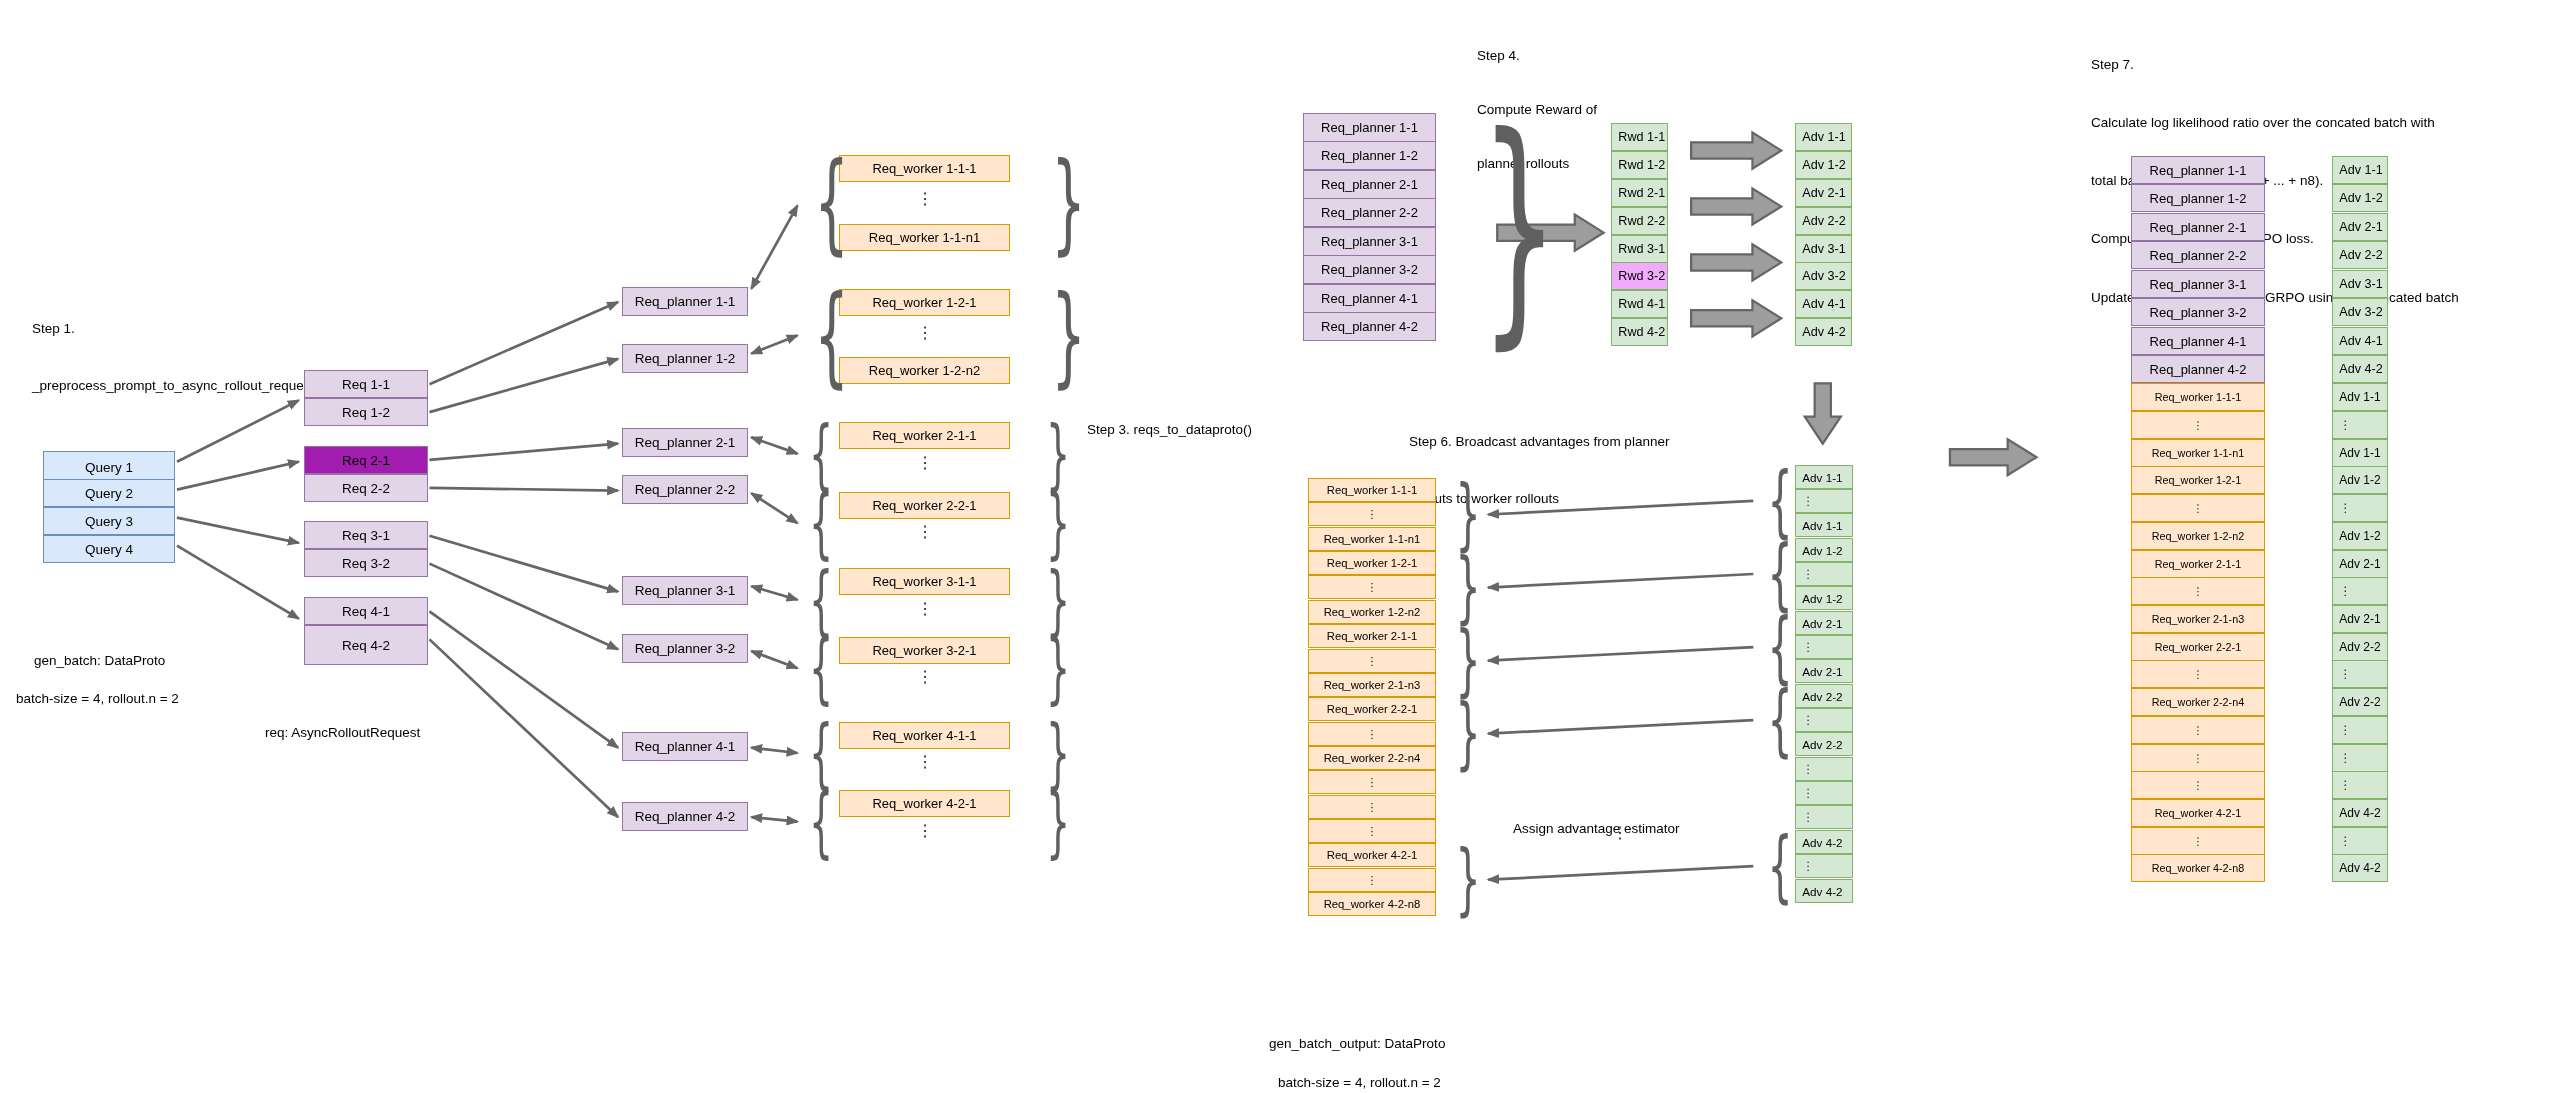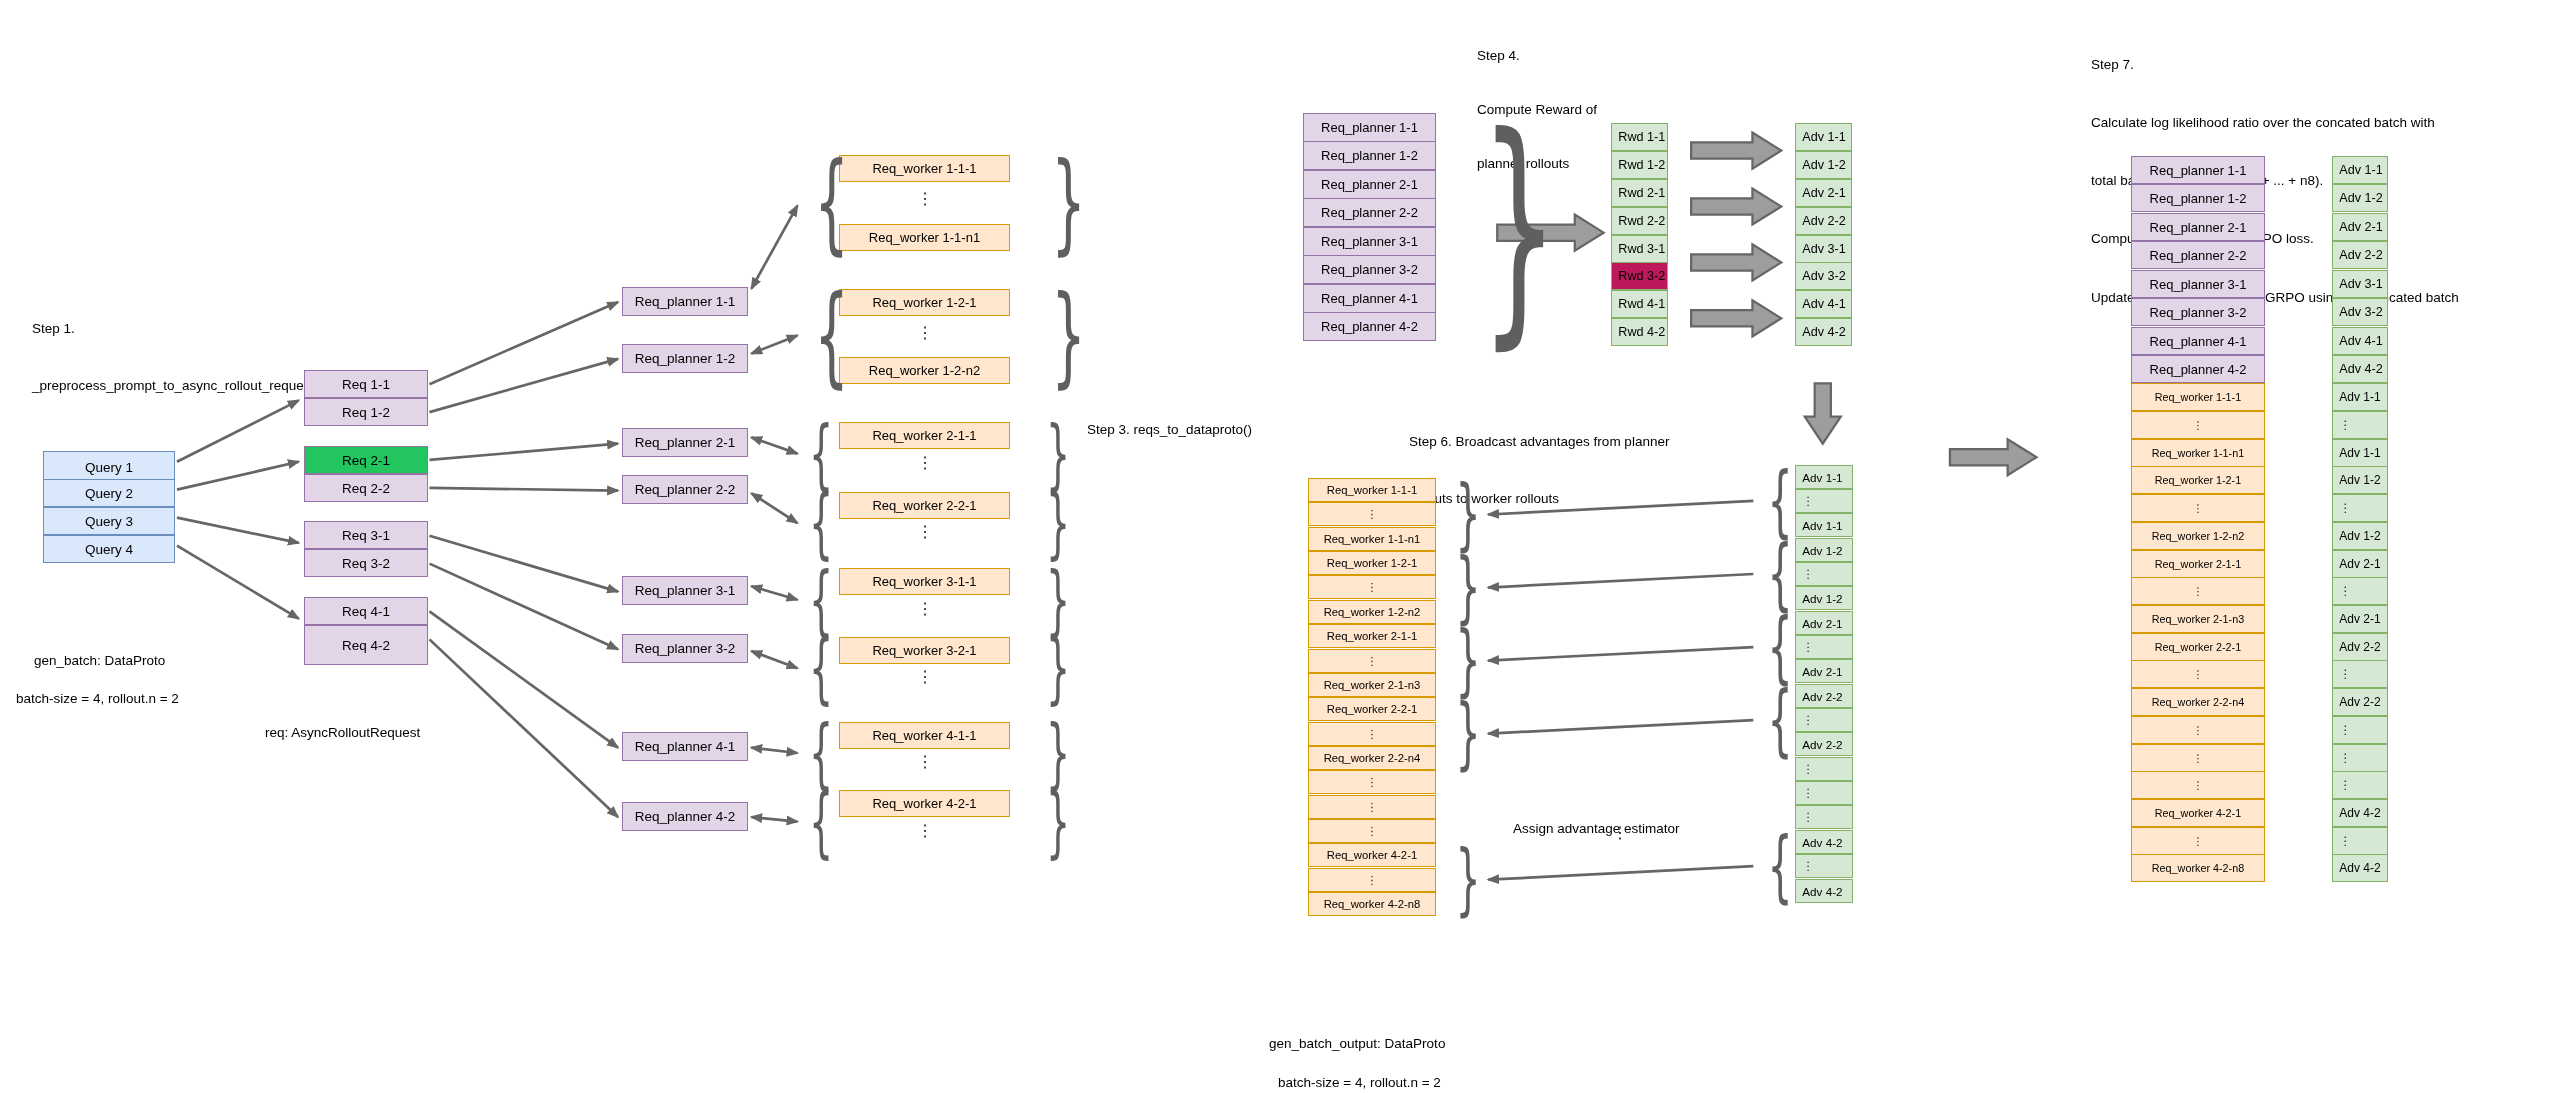--- a/index.html
+++ b/index.html
@@ -100,21 +100,21 @@
   </div>
   <div class="txt" style="left:1219px;top:1072px">
     
   </div>
 <div class="box" style="left: 43px; top: 451px; width: 132px; height: 32px; background: rgb(218, 232, 252); border-color: rgb(108, 142, 191); font-size: 13.5px;">Query 1</div>
     <div class="box" style="left: 43px; top: 479px; width: 132px; height: 28px; background: rgb(218, 232, 252); border-color: rgb(108, 142, 191); font-size: 13.5px;">Query 2</div>
     <div class="box" style="left: 43px; top: 507px; width: 132px; height: 28px; background: rgb(218, 232, 252); border-color: rgb(108, 142, 191); font-size: 13.5px;">Query 3</div>
     <div class="box" style="left: 43px; top: 535px; width: 132px; height: 28px; background: rgb(218, 232, 252); border-color: rgb(108, 142, 191); font-size: 13.5px;">Query 4</div>
     <div class="box" style="left: 304px; top: 370px; width: 124px; height: 28px; background: rgb(225, 213, 231); border-color: rgb(150, 115, 166); font-size: 13.5px;">Req 1-1</div>
     <div class="box" style="left: 304px; top: 398px; width: 124px; height: 28px; background: rgb(225, 213, 231); border-color: rgb(150, 115, 166); font-size: 13.5px;">Req 1-2</div>
-    <div class="box" style="left: 304px; top: 446px; width: 124px; height: 28px; background: #22c55e; border-color: rgb(150, 115, 166); font-size: 13.5px;">Req 2-1</div>
+    <div class="box" style="left: 304px; top: 446px; width: 124px; height: 28px; background: #a21caf; border-color: rgb(150, 115, 166); font-size: 13.5px;">Req 2-1</div>
     <div class="box" style="left: 304px; top: 474px; width: 124px; height: 28px; background: rgb(225, 213, 231); border-color: rgb(150, 115, 166); font-size: 13.5px;">Req 2-2</div>
     <div class="box" style="left: 304px; top: 521px; width: 124px; height: 28px; background: rgb(225, 213, 231); border-color: rgb(150, 115, 166); font-size: 13.5px;">Req 3-1</div>
     <div class="box" style="left: 304px; top: 549px; width: 124px; height: 28px; background: rgb(225, 213, 231); border-color: rgb(150, 115, 166); font-size: 13.5px;">Req 3-2</div>
     <div class="box" style="left: 304px; top: 597px; width: 124px; height: 28px; background: rgb(225, 213, 231); border-color: rgb(150, 115, 166); font-size: 13.5px;">Req 4-1</div>
     <div class="box" style="left: 304px; top: 625px; width: 124px; height: 40px; background: rgb(225, 213, 231); border-color: rgb(150, 115, 166); font-size: 13.5px;">Req 4-2</div>
     <div class="box" style="left: 622px; top: 287px; width: 126px; height: 29px; background: rgb(225, 213, 231); border-color: rgb(150, 115, 166); font-size: 13.5px;">Req_planner 1-1</div>
     <div class="box" style="left: 622px; top: 344px; width: 126px; height: 29px; background: rgb(225, 213, 231); border-color: rgb(150, 115, 166); font-size: 13.5px;">Req_planner 1-2</div>
     <div class="box" style="left: 622px; top: 428px; width: 126px; height: 29px; background: rgb(225, 213, 231); border-color: rgb(150, 115, 166); font-size: 13.5px;">Req_planner 2-1</div>
     <div class="box" style="left: 622px; top: 475px; width: 126px; height: 29px; background: rgb(225, 213, 231); border-color: rgb(150, 115, 166); font-size: 13.5px;">Req_planner 2-2</div>
     <div class="box" style="left: 622px; top: 576px; width: 126px; height: 29px; background: rgb(225, 213, 231); border-color: rgb(150, 115, 166); font-size: 13.5px;">Req_planner 3-1</div>
@@ -162,21 +162,21 @@
     <div class="box" style="left: 1303px; top: 227px; width: 133px; height: 28.5px; background: rgb(225, 213, 231); border-color: rgb(150, 115, 166); font-size: 13px;">Req_planner 3-1</div>
     <div class="box" style="left: 1303px; top: 255px; width: 133px; height: 28.5px; background: rgb(225, 213, 231); border-color: rgb(150, 115, 166); font-size: 13px;">Req_planner 3-2</div>
     <div class="box" style="left: 1303px; top: 284px; width: 133px; height: 28.5px; background: rgb(225, 213, 231); border-color: rgb(150, 115, 166); font-size: 13px;">Req_planner 4-1</div>
     <div class="box" style="left: 1303px; top: 312px; width: 133px; height: 28.5px; background: rgb(225, 213, 231); border-color: rgb(150, 115, 166); font-size: 13px;">Req_planner 4-2</div>
     <div class="brace" style="left: 1441px; top: 113px; height: 228px; font-size: 246px; line-height: 228px;">}</div>
     <div class="box left" style="left: 1611px; top: 123px; width: 57px; height: 28px; background: rgb(213, 232, 212); border-color: rgb(130, 179, 102); font-size: 12.6px;">Rwd 1-1</div>
     <div class="box left" style="left: 1611px; top: 151px; width: 57px; height: 28px; background: rgb(213, 232, 212); border-color: rgb(130, 179, 102); font-size: 12.6px;">Rwd 1-2</div>
     <div class="box left" style="left: 1611px; top: 179px; width: 57px; height: 28px; background: rgb(213, 232, 212); border-color: rgb(130, 179, 102); font-size: 12.6px;">Rwd 2-1</div>
     <div class="box left" style="left: 1611px; top: 207px; width: 57px; height: 28px; background: rgb(213, 232, 212); border-color: rgb(130, 179, 102); font-size: 12.6px;">Rwd 2-2</div>
     <div class="box left" style="left: 1611px; top: 235px; width: 57px; height: 28px; background: rgb(213, 232, 212); border-color: rgb(130, 179, 102); font-size: 12.6px;">Rwd 3-1</div>
-    <div class="box left" style="left: 1611px; top: 262px; width: 57px; height: 28px; background: #be185d; border-color: rgb(130, 179, 102); font-size: 12.6px;">Rwd 3-2</div>
+    <div class="box left" style="left: 1611px; top: 262px; width: 57px; height: 28px; background: #f0abfc; border-color: rgb(130, 179, 102); font-size: 12.6px;">Rwd 3-2</div>
     <div class="box left" style="left: 1611px; top: 290px; width: 57px; height: 28px; background: rgb(213, 232, 212); border-color: rgb(130, 179, 102); font-size: 12.6px;">Rwd 4-1</div>
     <div class="box left" style="left: 1611px; top: 318px; width: 57px; height: 28px; background: rgb(213, 232, 212); border-color: rgb(130, 179, 102); font-size: 12.6px;">Rwd 4-2</div>
     <div class="box left" style="left: 1795px; top: 123px; width: 57px; height: 28px; background: rgb(213, 232, 212); border-color: rgb(130, 179, 102); font-size: 12.6px;">Adv 1-1</div>
     <div class="box left" style="left: 1795px; top: 151px; width: 57px; height: 28px; background: rgb(213, 232, 212); border-color: rgb(130, 179, 102); font-size: 12.6px;">Adv 1-2</div>
     <div class="box left" style="left: 1795px; top: 179px; width: 57px; height: 28px; background: rgb(213, 232, 212); border-color: rgb(130, 179, 102); font-size: 12.6px;">Adv 2-1</div>
     <div class="box left" style="left: 1795px; top: 207px; width: 57px; height: 28px; background: rgb(213, 232, 212); border-color: rgb(130, 179, 102); font-size: 12.6px;">Adv 2-2</div>
     <div class="box left" style="left: 1795px; top: 235px; width: 57px; height: 28px; background: rgb(213, 232, 212); border-color: rgb(130, 179, 102); font-size: 12.6px;">Adv 3-1</div>
     <div class="box left" style="left: 1795px; top: 262px; width: 57px; height: 28px; background: rgb(213, 232, 212); border-color: rgb(130, 179, 102); font-size: 12.6px;">Adv 3-2</div>
     <div class="box left" style="left: 1795px; top: 290px; width: 57px; height: 28px; background: rgb(213, 232, 212); border-color: rgb(130, 179, 102); font-size: 12.6px;">Adv 4-1</div>
     <div class="box left" style="left: 1795px; top: 318px; width: 57px; height: 28px; background: rgb(213, 232, 212); border-color: rgb(130, 179, 102); font-size: 12.6px;">Adv 4-2</div>

